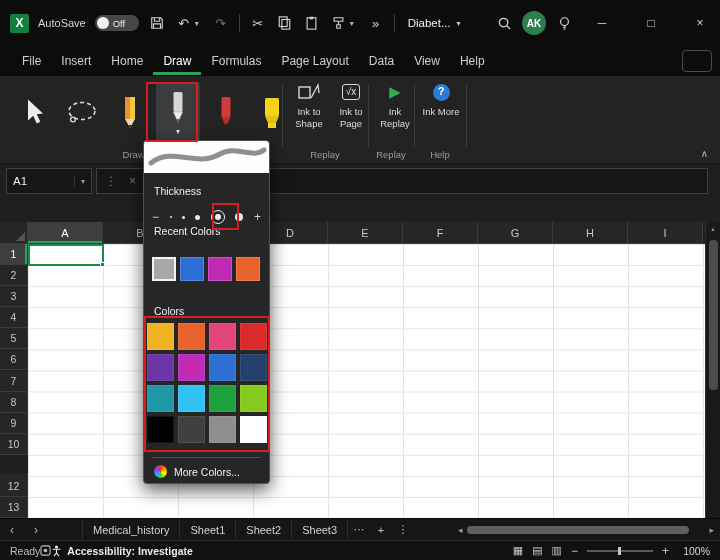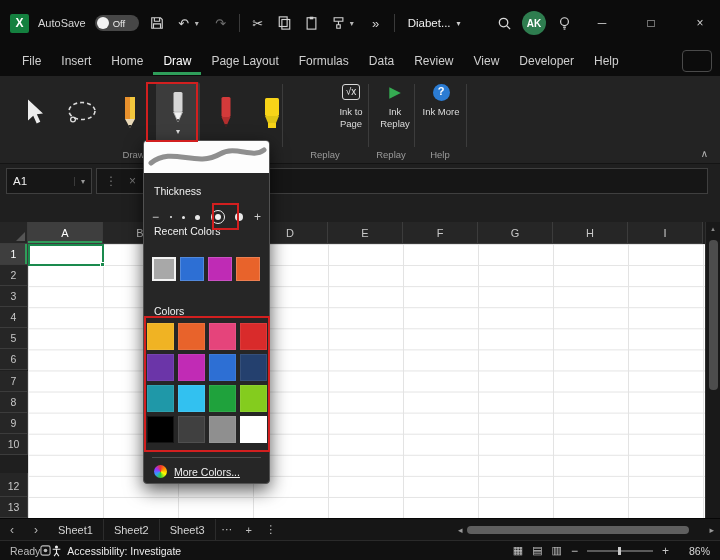--- a/index.html
+++ b/index.html
@@ -77,39 +77,39 @@
 .dring{width:14px;height:14px;border:1.5px solid #f0f0f0;border-radius:50%;display:flex;align-items:center;justify-content:center;flex:none}
 .dring i{width:6px;height:6px;border-radius:50%;background:#f0f0f0;display:block}
 .th-sign{color:#cfcfcf;font-size:12px;line-height:1}
 .recent-row{position:absolute;top:116px;left:8px;display:flex;gap:4px}
 .swatch{width:24px;height:24px;border:1px solid rgba(255,255,255,.18);cursor:pointer}
 .swatch.sel{border:2px solid #f2f2f2}
 .colors-grid{position:absolute;top:182px;left:3px;display:grid;grid-template-columns:repeat(4,27px);grid-auto-rows:27px;gap:4px}
 .cswatch{cursor:pointer;border:1px solid rgba(255,255,255,.08)}
 .divider{position:absolute;left:8px;right:8px;top:316px;border-top:1px solid #4c4c4c}
 .more-colors{position:absolute;top:324px;left:10px;display:flex;align-items:center;gap:7px;font-size:10.5px;color:#f0f0f0;cursor:pointer}
-.more-colors span{text-decoration:underline}
+.more-colors span{}
 .wheel{width:13px;height:13px;border-radius:50%;background:conic-gradient(#e33,#f90,#ff0,#3c3,#39f,#93f,#e33);flex:none}
 
 
 .redbox{position:absolute;border:2px solid #d21f1f;z-index:60;pointer-events:none}
 
 
 .tabsbar{position:absolute;left:0;top:518px;right:0;height:22px;background:#161616;border-top:1px solid #060606;display:flex;align-items:center;font-size:11px;color:#d4d4d4}
 .tab-arrow{width:24px;text-align:center;color:#b5b5b5;font-size:12px}
 .stab{padding:0 10px;height:22px;display:flex;align-items:center;border-right:1px solid #2c2c2c;cursor:pointer;white-space:nowrap}
 .stab.first{margin-left:34px;border-left:1px solid #2c2c2c}
 .tab-glyph{width:22px;text-align:center;color:#c0c0c0}
 .hscroll{margin-left:auto;margin-right:6px;width:256px;display:flex;align-items:center;color:#9a9a9a;font-size:9px}
 .htrack{flex:1;height:10px;display:flex;align-items:center}
 .hthumb{height:8px;background:#5f5f5f;border-radius:4px;width:222px;margin-left:4px}
 
 
 .statusbar{position:absolute;left:0;top:540px;right:0;height:20px;background:#111;border-top:1px solid #2a2a2a;display:flex;align-items:center;font-size:10.5px;color:#bdbdbd;padding:0 10px;}
-.acc{display:flex;align-items:center;gap:5px;font-weight:normal;color:#ececec}
+.acc{display:flex;align-items:center;gap:5px;font-weight:bold;color:#ececec}
 .status-right{margin-left:auto;display:flex;align-items:center;gap:9px}
 .view-ic{font-size:11px;color:#c5c5c5}
 .zoom-sign{font-size:12px;color:#c5c5c5}
 .zoom-track{width:66px;height:2px;background:#5a5a5a;position:relative}
 .zoom-thumb{position:absolute;left:31px;top:-3px;width:3px;height:8px;background:#c9c9c9}
 .zoom-pct{min-width:32px;text-align:right;color:#d6d6d6}
 </style>
 </head>
 <body>
 
@@ -172,26 +172,24 @@
   <span class="winctl">─</span>
   <span class="winctl">□</span>
   <span class="winctl">×</span>
 </header>
 
 <nav class="menubar">
   <span class="mtab">File</span>
   <span class="mtab">Insert</span>
   <span class="mtab">Home</span>
   <span class="mtab active">Draw</span>
+  <span class="mtab">Formulas</span>
   <span class="mtab">Page Layout</span>
-  <span class="mtab">Formulas</span>
   <span class="mtab">Data</span>
-  <span class="mtab">Review</span>
   <span class="mtab">View</span>
-  <span class="mtab">Developer</span>
   <span class="mtab">Help</span>
   <div class="menubar-right">
     <div class="comment-btn">
       
     </div>
 
   </div>
 </nav>
 
 <section class="ribbon">
@@ -233,20 +231,29 @@
     <div class="slot">
       <svg width="24" height="34" viewBox="0 0 24 34">
           <rect x="5" y="2" width="14" height="18" rx="1.5" fill="#f7d318"></rect>
           <polygon points="5,20 19,20 16,27 8,27" fill="#e0c414"></polygon>
           <rect x="8" y="27" width="8" height="5" fill="#f7d318"></rect>
         </svg>
     </div>
   </div>
 
   <div class="vsep" style="left:282px"></div>
+  <div class="rbtn" style="left:288px">
+    <span class="ricon">
+      <svg width="22" height="18" viewBox="0 0 22 18">
+          <rect x="1" y="4" width="11" height="11" fill="none" stroke="#d8d8d8" stroke-width="1.4"></rect>
+          <path d="M13 15 L20 2 L21 10" fill="none" stroke="#d8d8d8" stroke-width="1.3"></path>
+        </svg>
+    </span>
+    <span>Ink to Shape</span>
+  </div>
   <div class="rbtn" style="left:330px">
     <span class="ricon">
       <span class="mathbox">√x</span>
     </span>
     <span>Ink to Page</span>
   </div>
 
   <div class="vsep" style="left:368px"></div>
   <div class="rbtn" style="left:374px">
     <span class="ricon play-glyph">▶</span>
@@ -365,20 +372,21 @@
   </div>
 </div>
 
 <div class="redbox" style="left:146px;top:82px;width:52px;height:60px"></div>
 <div class="redbox" style="left:212px;top:203px;width:27px;height:27px"></div>
 <div class="redbox" style="left:144px;top:316px;width:126px;height:136px"></div>
 
 <footer class="tabsbar">
   <span class="tab-arrow">‹</span>
   <span class="tab-arrow">›</span>
+  <span class="stab first">Medical_history</span>
   <span class="stab">Sheet1</span>
   <span class="stab">Sheet2</span>
   <span class="stab">Sheet3</span>
   <span class="tab-glyph">⋯</span>
   <span class="tab-glyph">+</span>
   <span class="tab-glyph">⋮</span>
   <div class="hscroll">
     <span>◂</span>
     <div class="htrack">
         <div class="hthumb"></div>
@@ -402,15 +410,15 @@
   </span>
   <div class="status-right">
     <span class="view-ic">▦</span>
     <span class="view-ic">▤</span>
     <span class="view-ic">▥</span>
     <span class="zoom-sign">−</span>
     <div class="zoom-track">
         <div class="zoom-thumb"></div>
       </div>
     <span class="zoom-sign">+</span>
-    <span class="zoom-pct">86%</span>
+    <span class="zoom-pct">100%</span>
   </div>
 </footer>
 
 </body></html>

